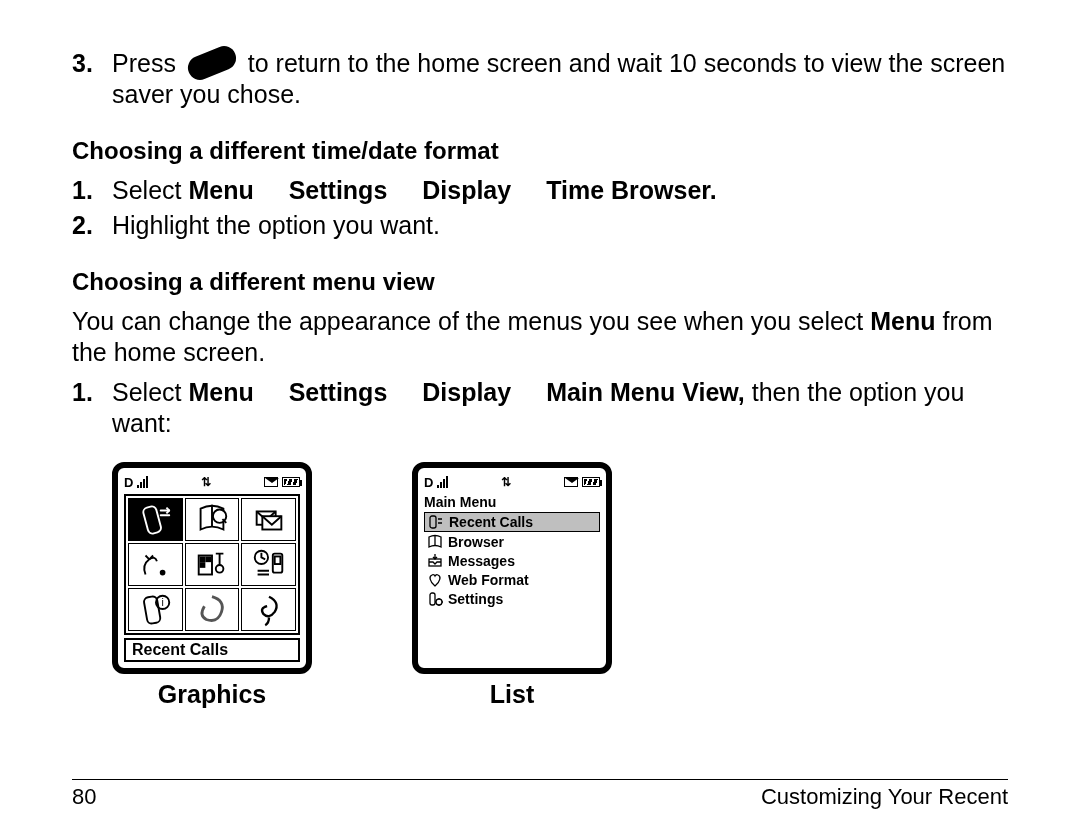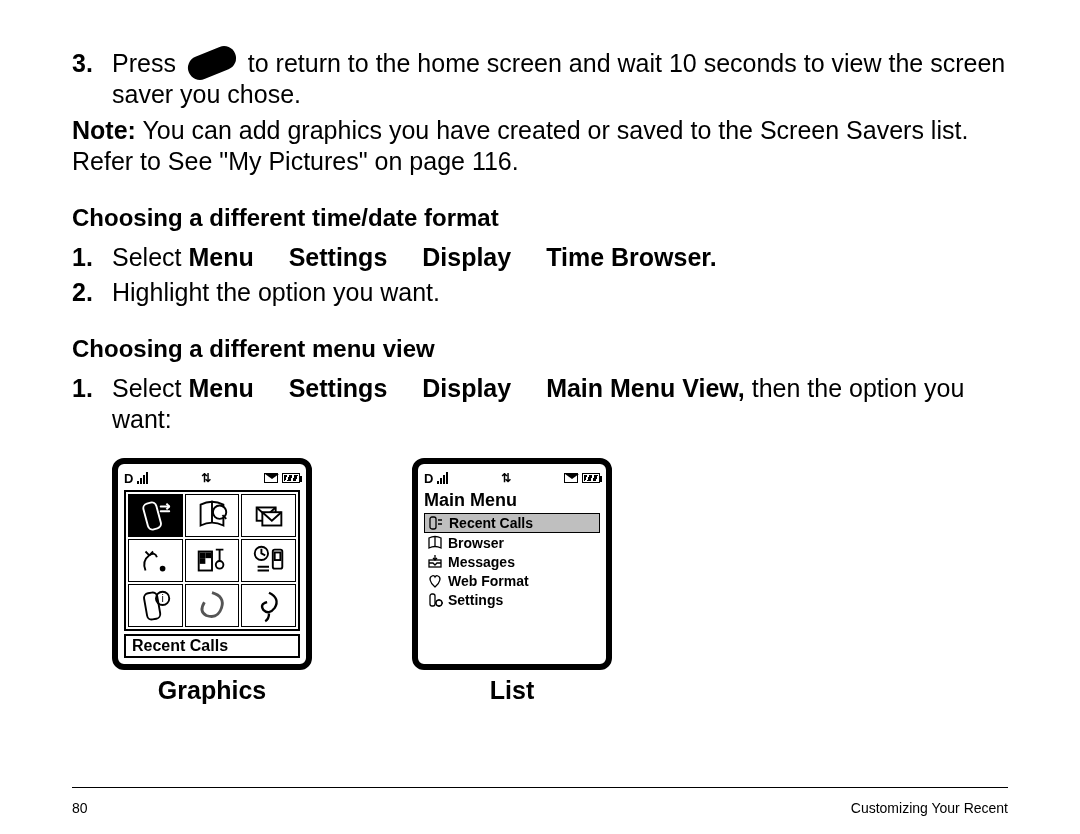--- a/index.html
+++ b/index.html
@@ -32,47 +32,43 @@
   .d-icon { font-weight: bold; font-size: 13px; }
 
   
   .grid3 { display: grid; grid-template-columns: 1fr 1fr 1fr; grid-template-rows: 1fr 1fr 1fr; gap: 2px; flex: 1; border: 2px solid #000; padding: 2px; }
   .grid3 .cell { border: 1px solid #000; display: flex; align-items: center; justify-content: center; font-size: 20px; }
   .grid3 .cell.selected { background: #000; color: #fff; }
   .caption-bar { border: 2px solid #000; margin-top: 3px; padding: 1px 6px; font-size: 16px; font-weight: bold; text-align: left; }
   .cell svg { width: 38px; height: 38px; }
 
   
-  .list-title { font-size: 18px; font-weight: bold; text-align: left; margin-bottom: 2px; }
+  .list-title { font-size: 14px; font-weight: bold; text-align: left; margin-bottom: 2px; }
   .list-items { display: flex; flex-direction: column; gap: 1px; }
   .list-item { display: flex; align-items: center; gap: 5px; font-size: 14px; font-weight: bold; padding: 1px 3px; }
   .list-item.selected { background: #bfbfbf; border: 1px solid #000; }
   .li-icon { width: 16px; height: 16px; flex-shrink: 0; display: flex; align-items: center; justify-content: center; }
   .li-icon svg { width: 16px; height: 16px; }
 
-  .footer { position: absolute; bottom: 18px; left: 72px; right: 72px; border-top: 1px solid #000; padding-top: 12px; display: flex; justify-content: space-between; font-size: 14px; }
+  .footer { position: absolute; bottom: 24px; left: 72px; right: 72px; border-top: 1px solid #000; padding-top: 4px; display: flex; justify-content: space-between; font-size: 22px; }
 </style>
 </head>
 <body>
 
 <div class="page">
 
   <div class="step body-text">
     <div class="num">3.</div>
     <div class="content">
       <span>Press</span>
       <span class="pill-icon"></span>
       <span>to return to the home screen and wait 10 seconds to view the screen saver you chose.</span>
     </div>
   </div>
 
-  <div class="note">
-    <span class="bold">Note:</span>
-    <span>You can add graphics you have created or saved to the Screen Savers list. Refer to See "My Pictures" on page 116.</span>
-  </div>
 
   <h2 class="section">Choosing a different time/date format</h2>
 
   <div class="step body-text">
     <div class="num">1.</div>
     <div class="content">
       <span>Select</span>
       <span class="bold">Menu</span><span class="path-gap"></span>
       <span class="bold">Settings</span><span class="path-gap"></span>
       <span class="bold">Display</span><span class="path-gap"></span>
@@ -80,20 +76,25 @@
     </div>
   </div>
 
   <div class="step body-text">
     <div class="num">2.</div>
     <div class="content">Highlight the option you want.</div>
   </div>
 
   <h2 class="section">Choosing a different menu view</h2>
 
+  <div class="body-text">
+    <span>You can change the appearance of the menus you see when you select</span>
+    <span class="bold">Menu</span>
+    <span>from the home screen.</span>
+  </div>
 
   <div class="step body-text" style="margin-top:10px">
     <div class="num">1.</div>
     <div class="content">
       <span>Select</span>
       <span class="bold">Menu</span><span class="path-gap"></span>
       <span class="bold">Settings</span><span class="path-gap"></span>
       <span class="bold">Display</span><span class="path-gap"></span>
       <span class="bold">Main Menu View,</span>
       <span>then the option you want:</span>

